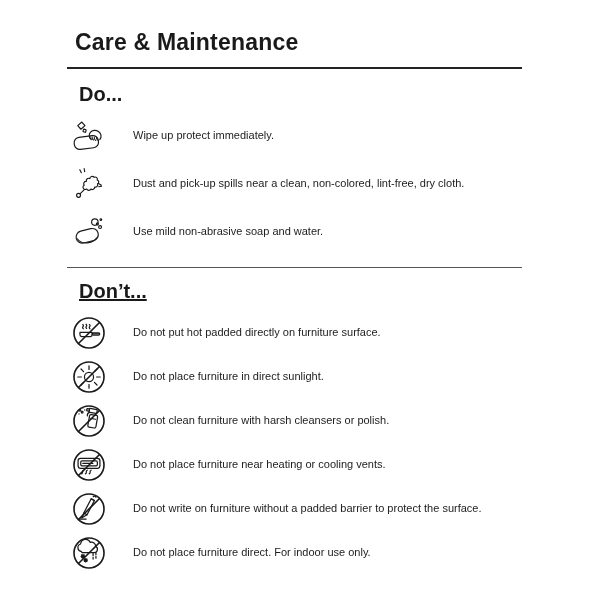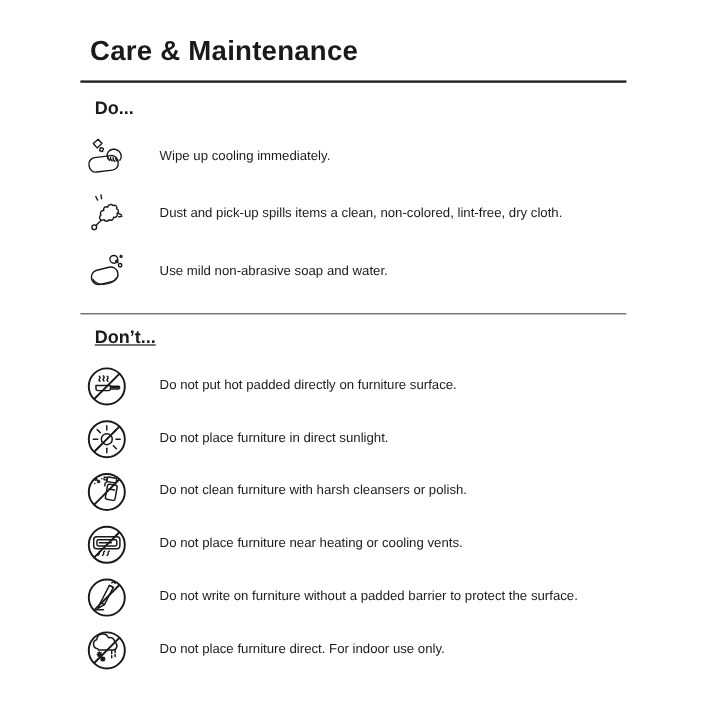--- a/index.html
+++ b/index.html
@@ -9,21 +9,21 @@
     font-family:"Liberation Sans","DejaVu Sans",sans-serif; color:#1a1a1a;
   }
   .content { padding:30px 78px 0 67px; }
   .doc-title {
     font-size:23px; font-weight:bold; line-height:1.05;
     letter-spacing:0.2px; margin-left:8px;
   }
   .rule-thick { border:none; border-top:2.2px solid #222; margin-top:12.5px; }
   .rule-thin  { border:none; border-top:1.3px solid #555; margin-top:16px; }
   .sec-heading {
-    font-size:15px; font-weight:bold; line-height:1.1;
+    font-size:20px; font-weight:bold; line-height:1.1;
     margin:14px 0 0 12px;
   }
   .sec-heading.dont { margin-top:12px;text-decoration:underline; }
   .rows { margin-top:12px; }
   .row { display:flex; align-items:center; min-height:38px; }
   .rows.do .row { margin-bottom:10px; }
   .rows.dont .row { margin-bottom:6px; }
   .rows .row:last-child { margin-bottom:0; }
   .icon-box { width:44px; min-width:44px; display:flex; justify-content:center; align-items:center; }
   .row-label { font-size:11px; line-height:1.3; margin-left:22px; color:#1c1c1c; }
@@ -50,34 +50,34 @@
             <path d="M7.5 8.5 L12 4.5 L15.5 8.5 L11 12.5 Z"></path>
             <rect x="13.6" y="12.6" width="3" height="3" rx="0.5" transform="rotate(18 15.1 14.1)"></rect>
             <rect x="3.5" y="20.5" width="27" height="13.5" rx="6" transform="rotate(-7 17 27)"></rect>
             <path d="M32 24 c2.5-3 1.5-7 -1.5-9 c-3-2 -7-1.5 -9 1 c-2 2.5 -1.5 6 1 8"></path>
             <path d="M22.5 23.5 q-2-1 -1.5-3"></path>
             <path d="M25 24.5 q-2-1 -1.5-3.2"></path>
             <path d="M27.5 25 q-2-1 -1.6-3.4"></path>
             <path d="M30 24.8 q-2-1.2 -1.6-3.4"></path>
           </svg>
         </span>
-        <span class="row-label">Wipe up cooling immediately.</span>
+        <span class="row-label">Wipe up protect immediately.</span>
       </div>
 
       <div class="row">
         <span class="icon-box">
           <svg class="icn" width="36" height="36" viewBox="0 0 40 40">
             <path d="M11.5 7.5 L9.8 4.2 M15.2 6.2 L14.6 2.8"></path>
             <path d="M30.5 19.5 l3 1.6 M30.8 23 l3.2-0.6"></path>
             <path d="M15 26 c-2.2-1 -2.2-3.8 -0.3-4.6 c-1.6-2 0.2-4.6 2.4-4.2 c-0.8-2.4 1.8-4.4 3.8-3.2 c0.2-2.4 3.4-3.2 4.8-1.4 c2.2-1.2 4.4 1 3.4 3 c2.2 0.6 2.2 3.4 0.4 4.2 c1 2.2 -1.2 4.2 -3.2 3.6 c0.2 2.4 -2.6 3.6 -4.2 2.2 c-1 2 -3.8 1.8 -4.6 0 c-1.2 0.6 -2.1 0.6 -2.5 0.4 z"></path>
             <path d="M14.5 26.5 L10 31"></path>
             <circle cx="8.4" cy="32.6" r="2.2"></circle>
           </svg>
         </span>
-        <span class="row-label">Dust and pick-up spills items a clean, non-colored, lint-free, dry cloth.</span>
+        <span class="row-label">Dust and pick-up spills near a clean, non-colored, lint-free, dry cloth.</span>
       </div>
 
       <div class="row">
         <span class="icon-box">
           <svg class="icn" width="36" height="36" viewBox="0 0 40 40">
             <circle cx="26.5" cy="9" r="3.6"></circle>
             <circle cx="29.3" cy="11" r="1.1"></circle>
             <circle cx="32.3" cy="14.5" r="1.6"></circle>
             <circle cx="33.2" cy="6.3" r="0.9"></circle>
             <rect x="5.5" y="17.5" width="25" height="13.5" rx="6.7" transform="rotate(-14 18 24.2)"></rect>

